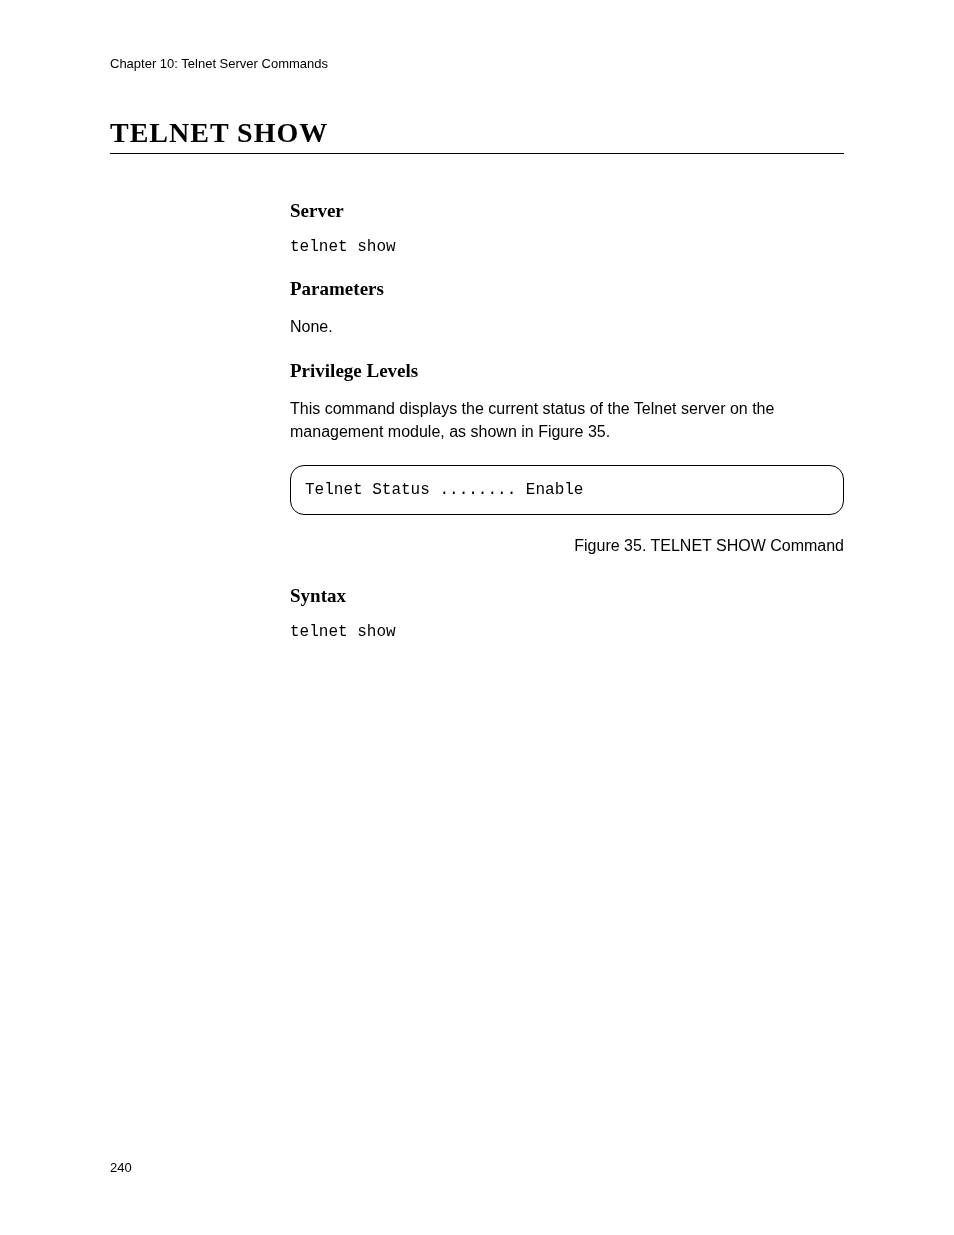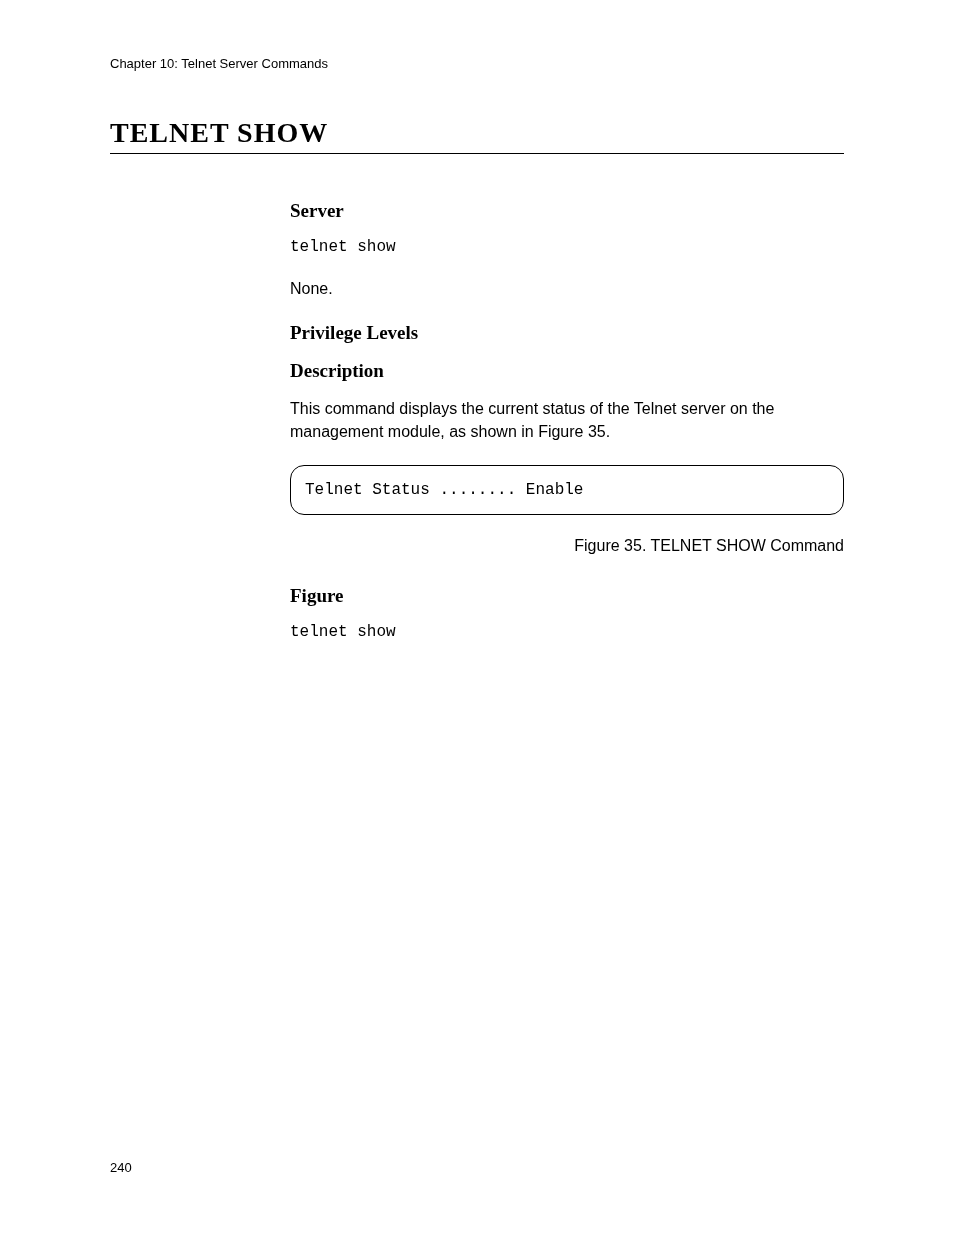--- a/index.html
+++ b/index.html
@@ -83,33 +83,33 @@
 
   <div class="chapter-header">Chapter 10: Telnet Server Commands</div>
 
   <h1 class="main-title">TELNET SHOW</h1>
 
   <div class="content-area">
 
     <div class="section-heading">Server</div>
     <div class="mono-text">telnet show</div>
 
+    <div class="section-heading">Parameters</div>
     <div class="body-text">None.</div>
 
     <div class="section-heading">Privilege Levels</div>
 
-    <div class="section-heading">Description</div>
     <div class="body-text">This command displays the current status of the Telnet server on the management module, as shown in Figure 35.</div>
 
     <div class="output-box">
       <div class="mono-text">Telnet Status ........ Enable</div>
     </div>
 
     <div class="figure-caption">Figure 35. TELNET SHOW Command</div>
 
-    <div class="section-heading">Figure</div>
+    <div class="section-heading">Syntax</div>
     <div class="mono-text">telnet show</div>
 
   </div>
 
 </div>
 
 <div class="page-number">240</div>
 
 </body></html>

